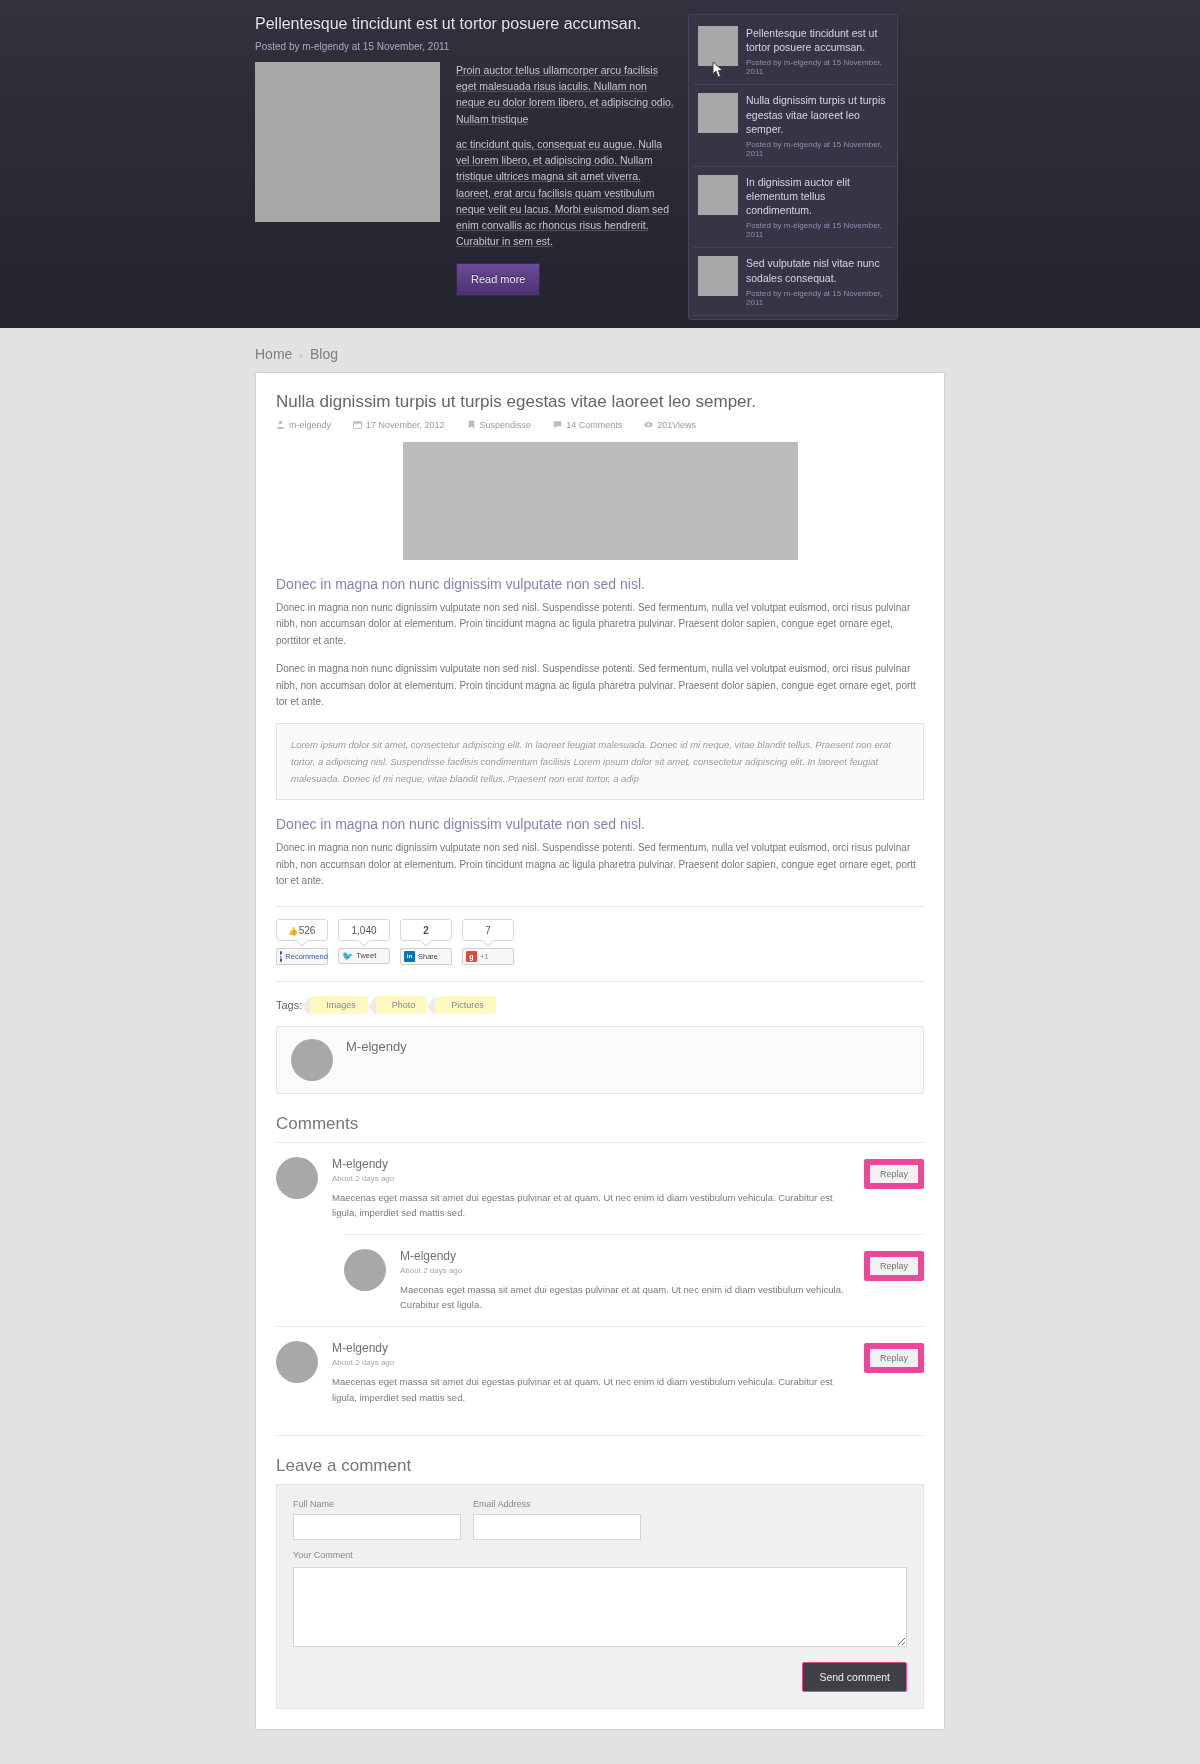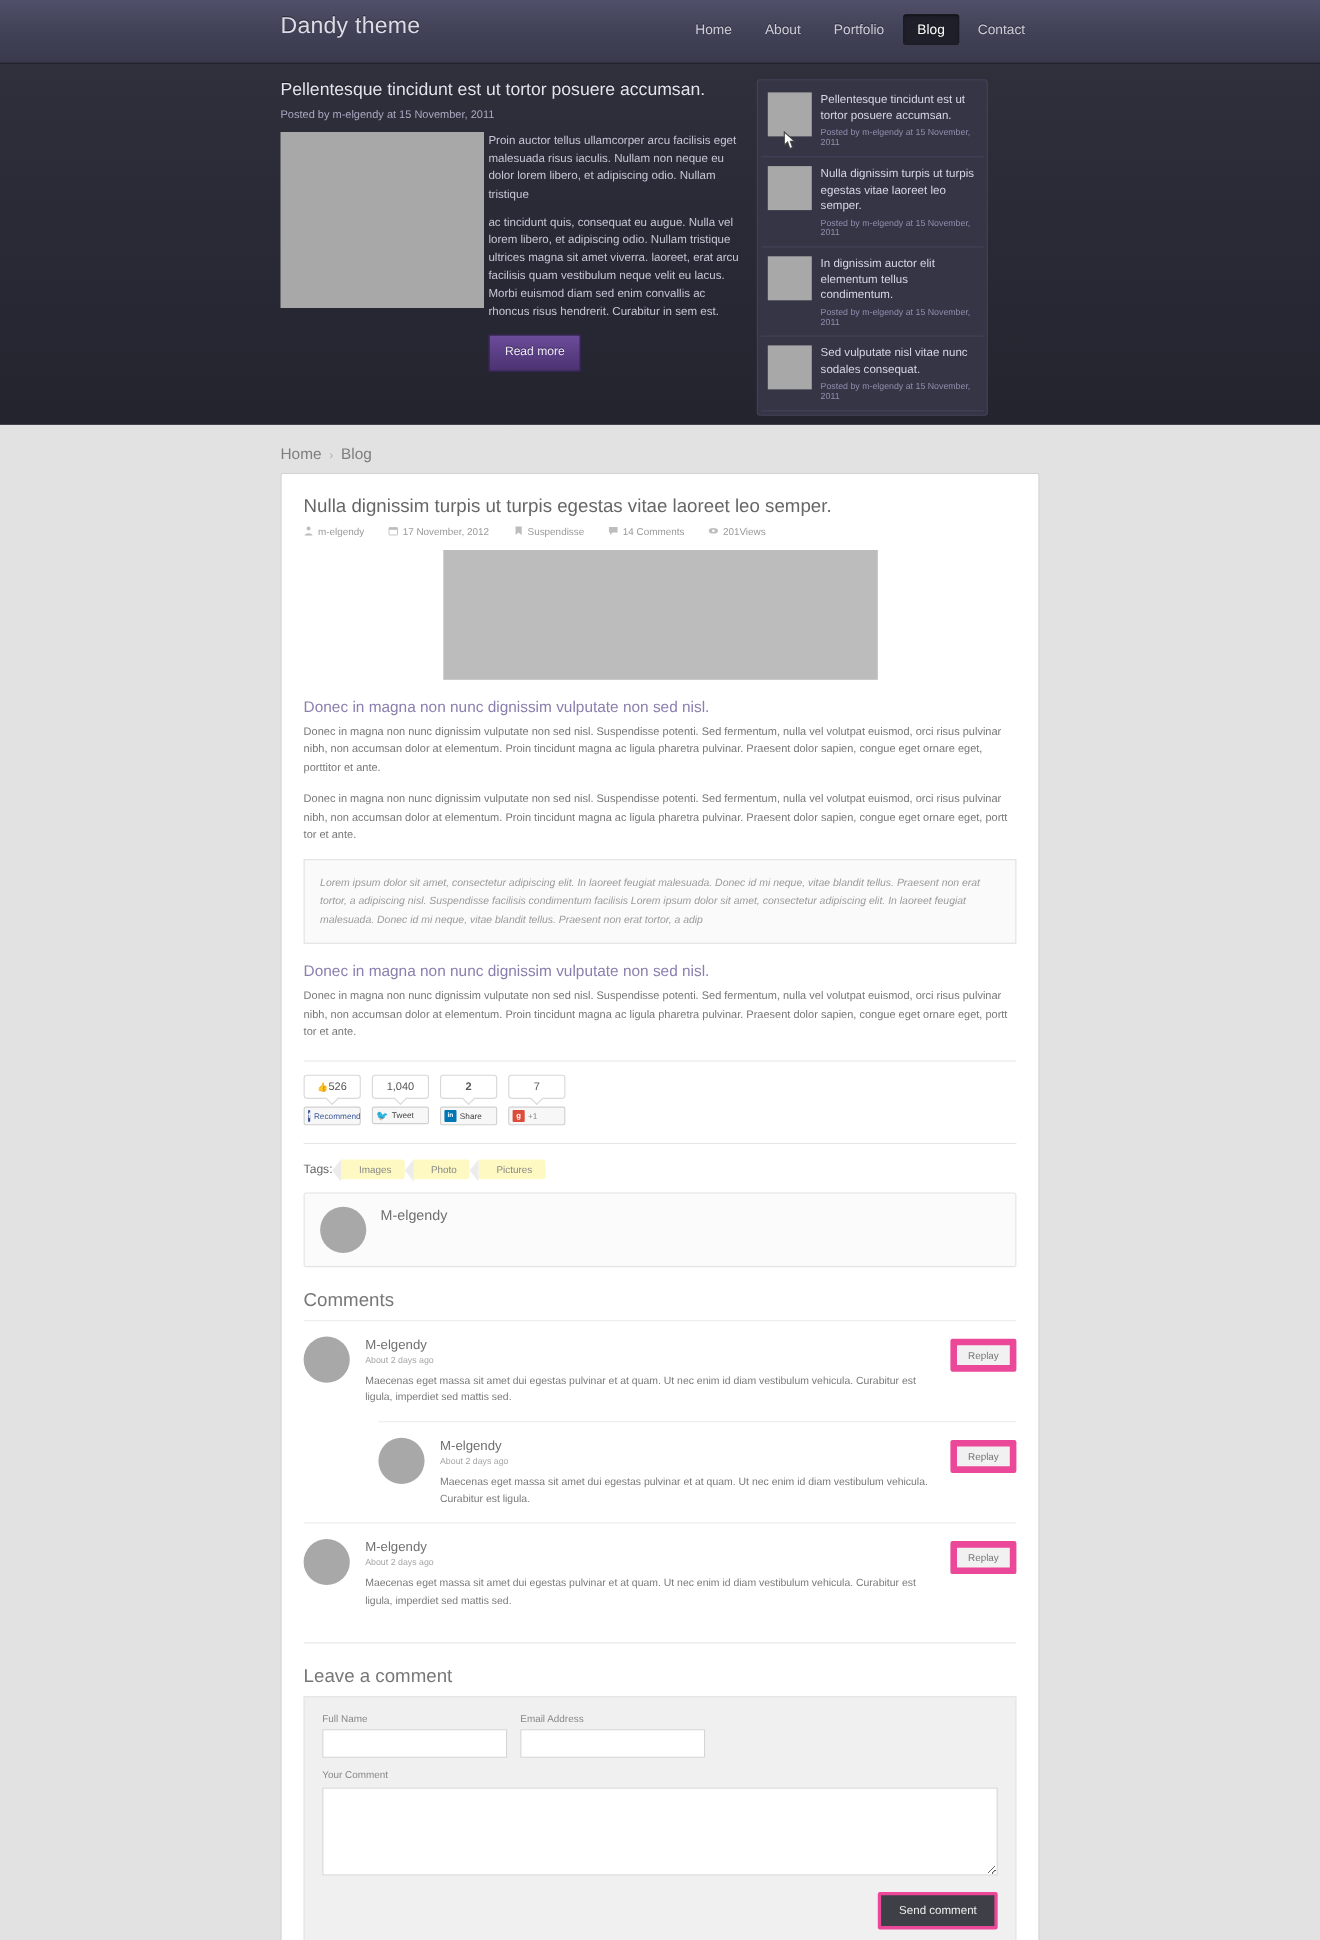--- a/index.html
+++ b/index.html
@@ -37,21 +37,21 @@
     padding: 7px 13px; border-radius: 3px; display: block;
     text-shadow: 0 -1px 0 rgba(0,0,0,.5);
   }
   .nav a.active { background: #1f1f29; color: #fff; box-shadow: inset 0 1px 2px rgba(0,0,0,.6); }
 
   
   .slider-area { width: 690px; margin: 0 auto; display: flex; gap: 13px; padding-top: 14px; }
   .slide-main { width: 420px; }
   .slide-title { color: #e4e4ee; font-size: 16px; font-weight: 400; line-height: 1.3; text-shadow: 0 -1px 0 rgba(0,0,0,.5); }
   .slide-meta { color: #a9a9c2; font-size: 10px; margin-top: 6px; }
-  .slide-body { display: flex; gap: 4px; margin-top: 10px; }
+  .slide-body { display: flex; gap: 16px; margin-top: 10px; text-decoration: underline; }
   .slide-thumb { width: 185px; height: 160px; background: #a8a8a8; flex: none; }
   .slide-text { font-size: 10.5px; color: #c6c6d6; line-height: 1.55; }
   .slide-text p { margin-bottom: 9px; }
   .readmore {
     display: inline-block; margin-top: 4px; padding: 7px 14px;
     background-image: linear-gradient(180deg,#6b4c9a 0%, #4b3270 100%);
     border: 1px solid #3a275a; color: #efeaf8; font-size: 11px;
     border-radius: 0; text-shadow: 0 -1px 0 rgba(0,0,0,.5); cursor: pointer;
   }
   .slide-list {
@@ -145,43 +145,31 @@
   }
 
   
   .form-box { background: #f0f0f0; border: 1px solid #e3e3e3; padding: 14px 16px 16px; margin-top: 8px; }
   .f-label { font-size: 9px; color: #888; margin-bottom: 5px; display: block; }
   .f-row { display: flex; gap: 12px; }
   .f-input { width: 168px; height: 26px; border: 1px solid #d5d5d5; background: #fff; }
   .f-area { width: 100%; height: 80px; border: 1px solid #d5d5d5; background: #fff; margin-top: 2px; }
   .f-send {
     float: right; margin-top: 12px; background: #3f3f47; color: #f0f0f0;
-    border: 3px solid #ec4899; font-size: 10.5px; padding: 8px 16px; border-radius: 2px; cursor: pointer;
+    border: 1px solid #ec4899; font-size: 10.5px; padding: 8px 16px; border-radius: 2px; cursor: pointer;
   }
   .clr { clear: both; }
 </style>
 </head>
 <body>
 
 <div class="page">
 
   <div class="topdark">
 
-    <div class="navbar">
-      <div class="wrap">
-        <div class="brand">Dandy theme</div>
-        <div class="nav">
-          <a href="#">Home</a>
-          <a href="#">About</a>
-          <a href="#">Portfolio</a>
-          <a href="#" class="active">Blog</a>
-          <a href="#">Contact</a>
-        </div>
-      </div>
-    </div>
 
     <div class="slider-area">
       <div class="slide-main">
         <div class="slide-title">Pellentesque tincidunt est ut tortor posuere accumsan.</div>
         <div class="slide-meta">Posted by m-elgendy at 15 November, 2011</div>
         <div class="slide-body">
           <div class="slide-thumb"></div>
           <div class="slide-text">
             <p>Proin auctor tellus ullamcorper arcu facilisis eget malesuada risus iaculis. Nullam non neque eu dolor lorem libero, et adipiscing odio. Nullam tristique</p>
             <p>ac tincidunt quis, consequat eu augue. Nulla vel lorem libero, et adipiscing odio. Nullam tristique ultrices magna sit amet viverra. laoreet, erat arcu facilisis quam vestibulum neque velit eu lacus. Morbi euismod diam sed enim convallis ac rhoncus risus hendrerit. Curabitur in sem est.</p>

